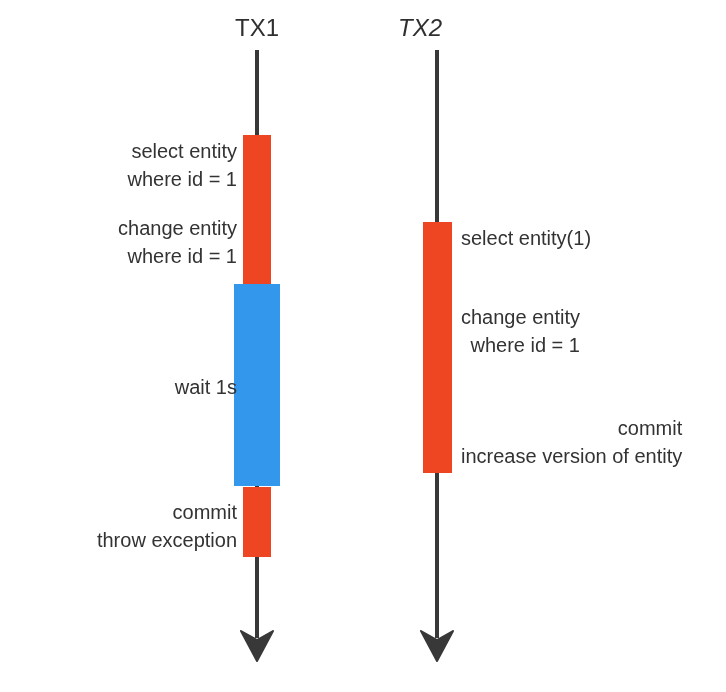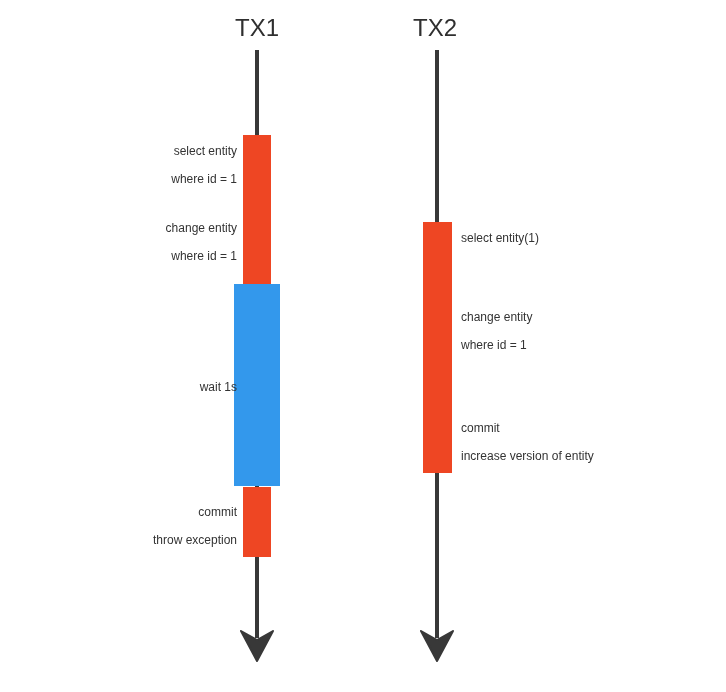--- a/index.html
+++ b/index.html
@@ -17,21 +17,21 @@
     position: absolute;
     top: 13px;
     transform: translateX(-50%);
     font-size: 24px;
     line-height: 30px;
     color: #2f2f2f;
     text-align: center;
     white-space: nowrap;
   }
   #tx1-title { left: 257px; }
-  #tx2-title { left: 435px; }
+  #tx2-title { left: 420px; font-style: italic; }
 
   .tx-line {
     position: absolute;
     width: 4px;
     background: #383838;
     top: 50px;
     height: 588px;
   }
   #tx1-line { left: 255px; }
   #tx2-line { left: 435px; }
@@ -49,27 +49,27 @@
   .bar.active { background: #ee4623; }
   .bar.wait   { background: #3398ec; }
 
   #tx1-bar-work   { left: 243px; top: 135px; width: 28px; height: 150px; }
   #tx1-bar-wait   { left: 234px; top: 284px; width: 46px; height: 202px; }
   #tx1-bar-commit { left: 243px; top: 487px; width: 28px; height: 70px; }
   #tx2-bar-work   { left: 423px; top: 222px; width: 29px; height: 251px; }
 
   .label {
     position: absolute;
-    font-size: 12px;
+    font-size: 20px;
     line-height: 28px;
     white-space: pre-line;
     color: #333333;
   }
   .label.left-of  { right: 489px; text-align: right; }
-  .label.right-of { left: 461px; text-align: left; }
+  .label.right-of { left: 461px; text-align: right; }
 
   #tx1-label-select { top: 137px; }
   #tx1-label-change { top: 214px; }
   #tx1-label-wait   { top: 373px; margin-left: 36px; }
   #tx1-label-commit { top: 498px; }
 
   #tx2-label-select { top: 224px; }
   #tx2-label-change { top: 303px; }
   #tx2-label-commit { top: 414px; }
 </style>

